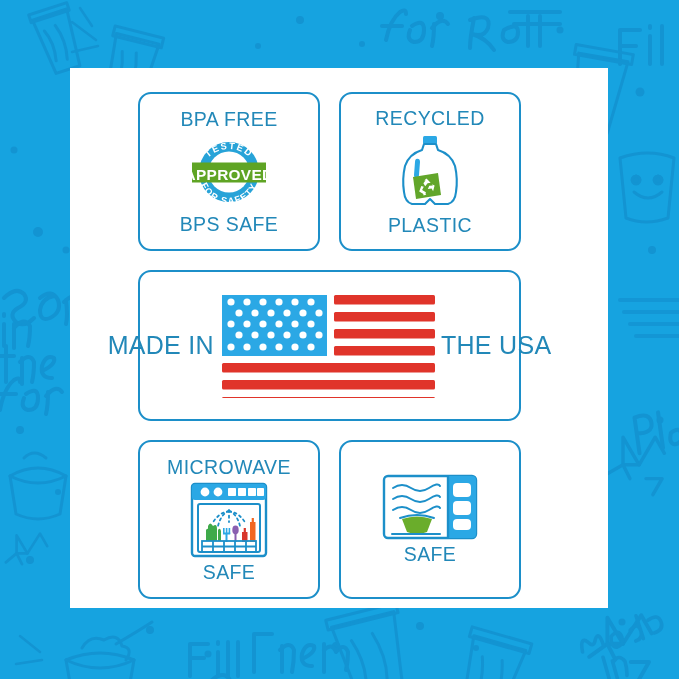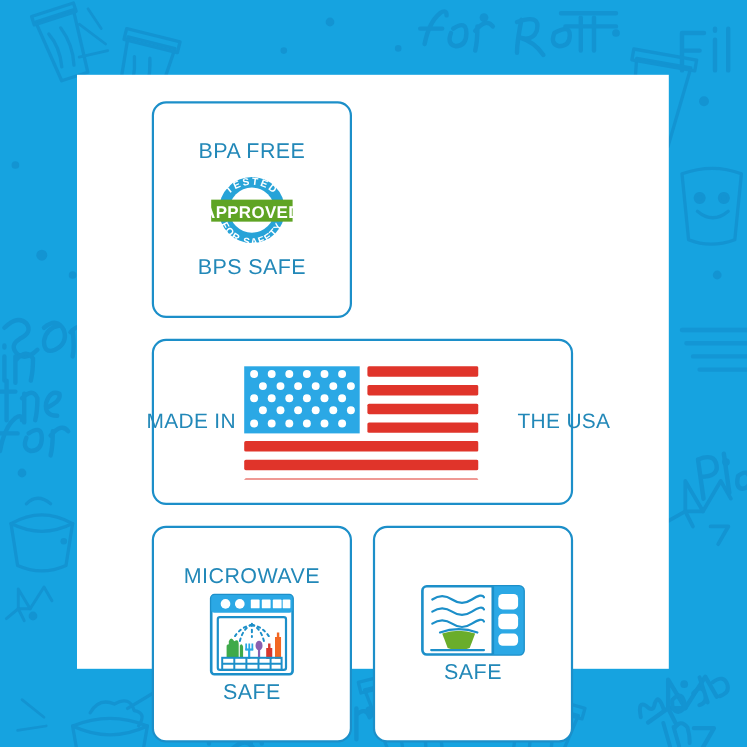--- a/index.html
+++ b/index.html
@@ -63,21 +63,21 @@
     background: #ffffff;
     box-sizing: border-box;
     display: flex;
     flex-direction: column;
     align-items: center;
     justify-content: center;
   }
 
   .panel-half {
     width: 182px;
-    height: 197px;
+    height: 159px;
     padding: 9px 16px;
   }
 
   .panel-wide {
     width: 383px;
     height: 151px;
     flex-direction: row;
     justify-content: center;
     align-items: center;
     gap: 6px;
@@ -85,23 +85,22 @@
 
   .plabel {
     color: #2288b8;
     font-size: 19.5px;
     letter-spacing: 0.4px;
     line-height: 1.05;
     white-space: nowrap;
     font-weight: 400;
   }
   .plabel-wide {
-    font-size: 19px;
+    font-size: 25px;
     letter-spacing: 0.3px;
-    margin-left: 29px;
   }
 
   .icon-wrap {
     display: flex;
     align-items: center;
     justify-content: center;
   }
 
   .gap-top { margin-bottom: 4px; }
   .gap-bot { margin-top: 4px; }
@@ -321,20 +320,47 @@
               <text font-family="Liberation Sans, sans-serif" font-size="9.2" font-weight="bold" fill="#ffffff" letter-spacing="1.4">
                 <textPath href="#arcBot" startOffset="50%" text-anchor="middle">FOR SAFETY</textPath>
               </text>
               <text x="47" y="45.6" font-family="Liberation Sans, sans-serif" font-size="15.4" font-weight="bold" fill="#ffffff" text-anchor="middle" letter-spacing="0.3">APPROVED</text>
             </svg>
           </div>
 
           <div class="plabel gap-bot">BPS SAFE</div>
         </div>
 
+        <div class="panel panel-half">
+          <div class="plabel gap-top">RECYCLED</div>
+
+          <div class="icon-wrap">
+            <svg width="78" height="78" viewBox="0 0 78 78">
+
+              <rect x="32" y="3" width="14" height="8" rx="1.5" fill="#2ba8e5"></rect>
+
+              <path d="M33 11 L45 11 L47 17 Q60 21 64 33 Q67 46 65 59
+                       Q64 69 57 71 L44 71 L39 66 L34 71 L21 71
+                       Q14 69 13 59 Q11 46 14 33 Q18 21 31 17 Z" fill="#ffffff" stroke="#1c8fc9" stroke-width="2.1" stroke-linejoin="round"></path>
+
+              <path d="M25 26 Q29 25 29 29 L28 42 Q28 45 25 45 Q23 45 23 42 L24 29 Q24 27 25 26 Z" fill="#2ba8e5"></path>
+
+              <path d="M22 44 L47 40 L50 62 L25 66 Z" fill="#62a62a"></path>
+
+              <g fill="#ffffff">
+                <path d="M35.5 45.5 L39.6 49.8 L36.6 50.3 L34.2 53.2 L32.4 50.2 L34.6 47.2 L33.2 47.4 Z"></path>
+                <path d="M43.6 52.6 L42.1 58.2 L40.6 55.6 L36.9 55.9 L38.2 52.7 L41.9 52.4 L40.8 51.3 Z"></path>
+                <path d="M31.0 58.4 L35.3 61.5 L32.6 62.5 L32.0 59.4 Z"></path>
+                <path d="M30.3 52.9 L28.2 58.6 L34.2 62.0 L34.9 59.2 L31.1 57.1 L32.8 53.8 Z"></path>
+              </g>
+            </svg>
+          </div>
+
+          <div class="plabel gap-bot">PLASTIC</div>
+        </div>
       </div>
 
       <div class="row">
         <div class="panel panel-wide">
           <div class="plabel plabel-wide">MADE IN</div>
 
           <div class="icon-wrap">
             <svg width="215" height="105" viewBox="0 0 215 105">
 
               <g fill="#e0342a">

